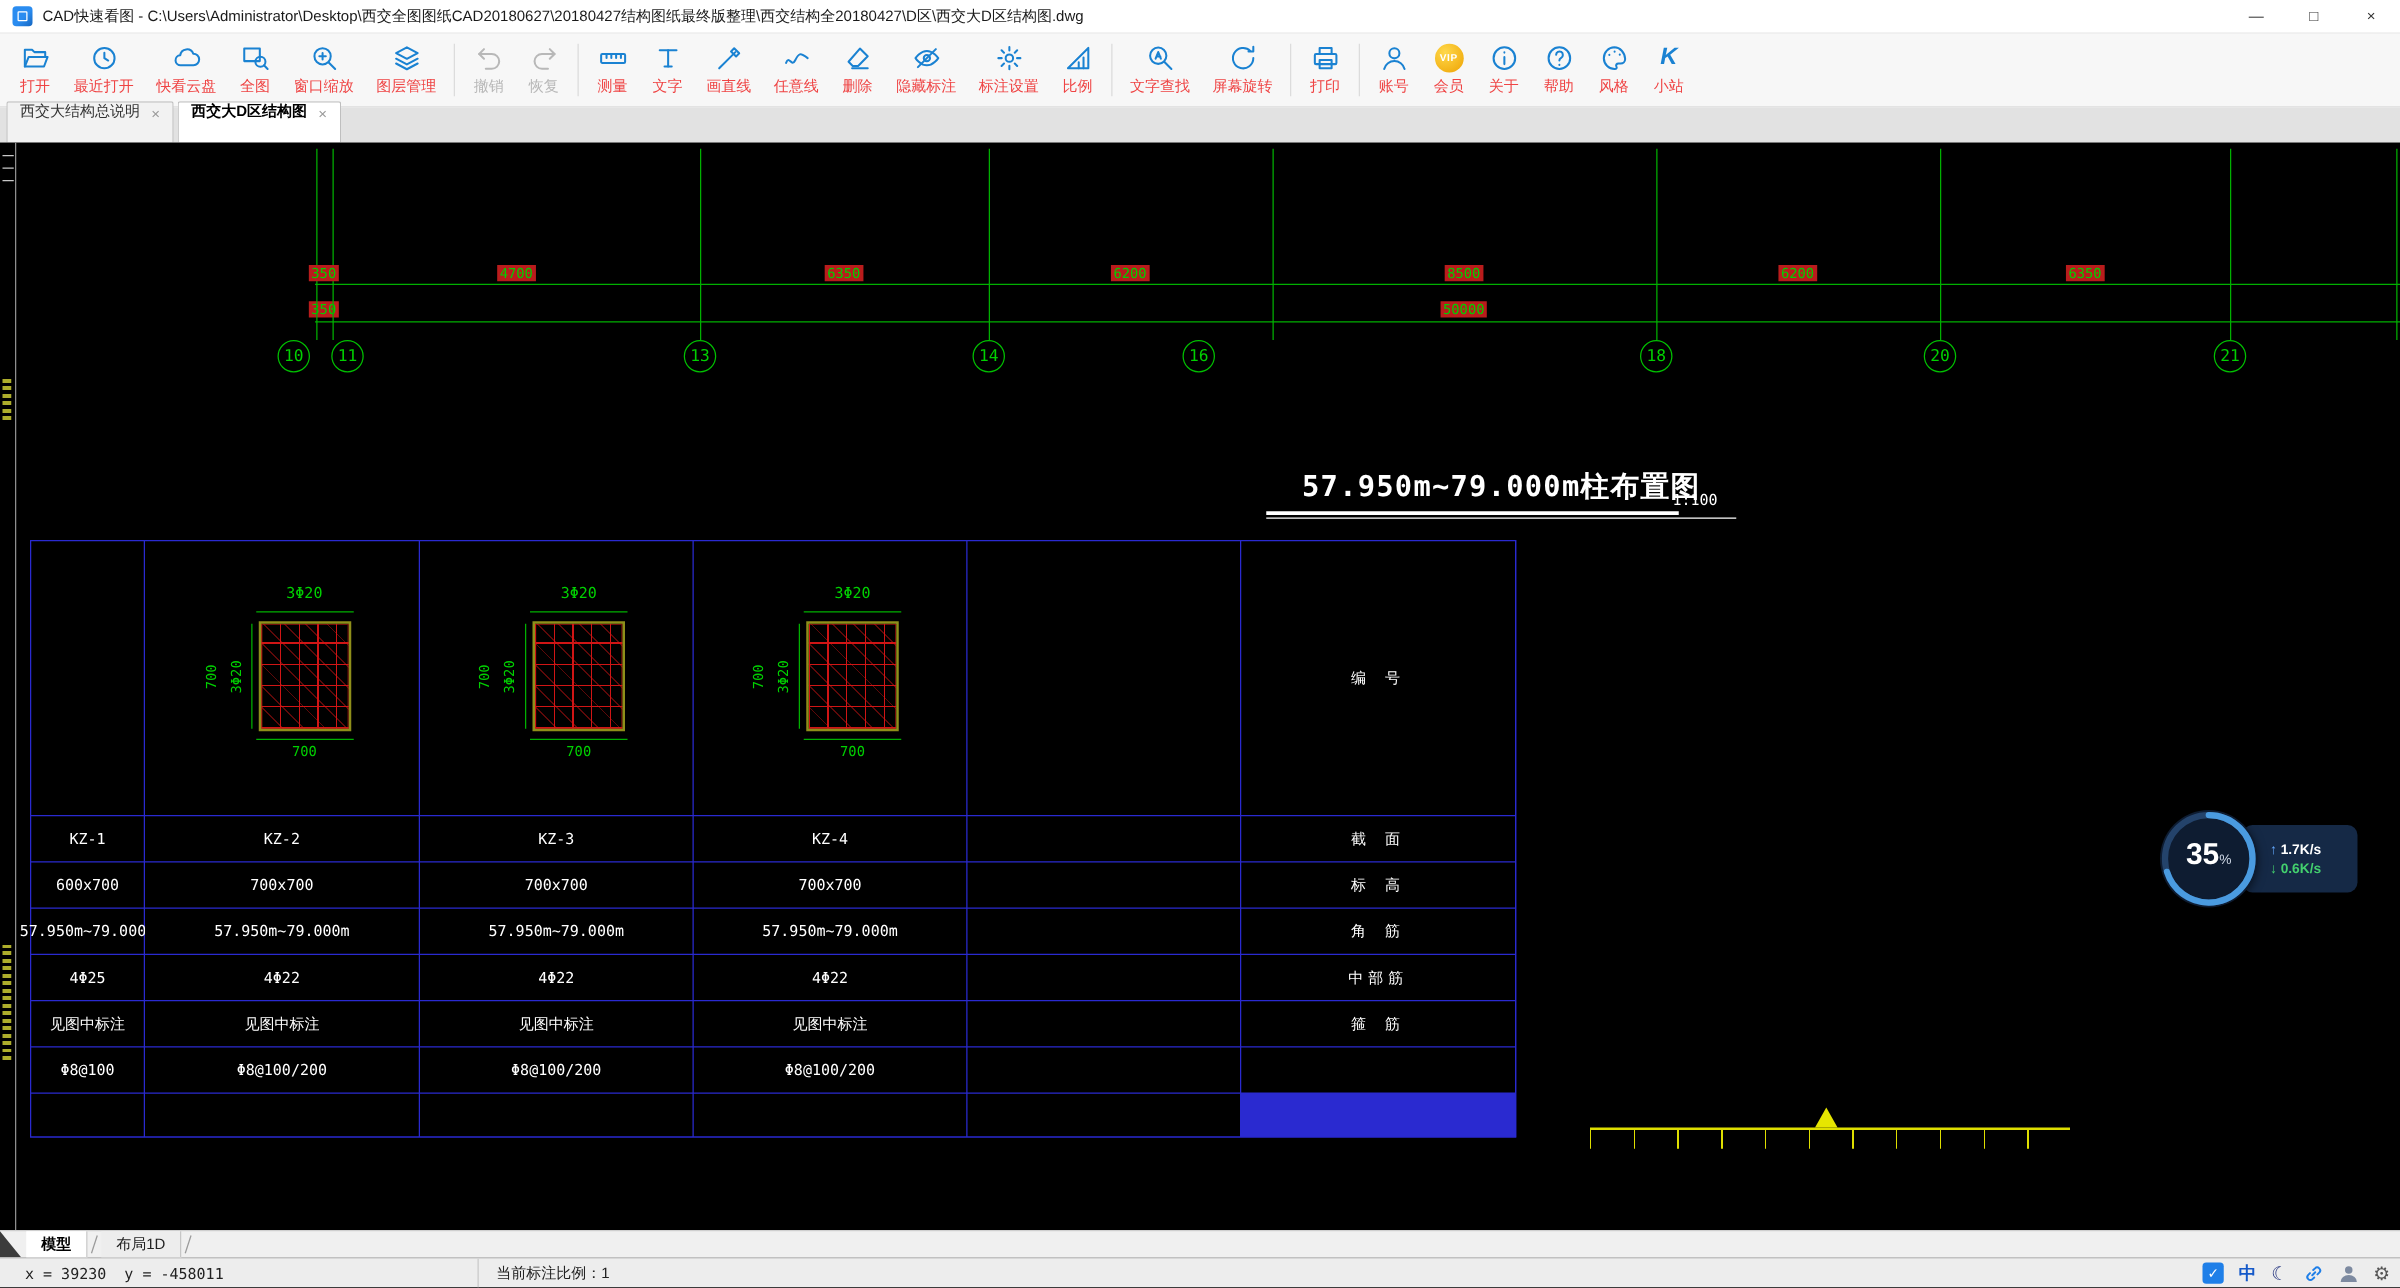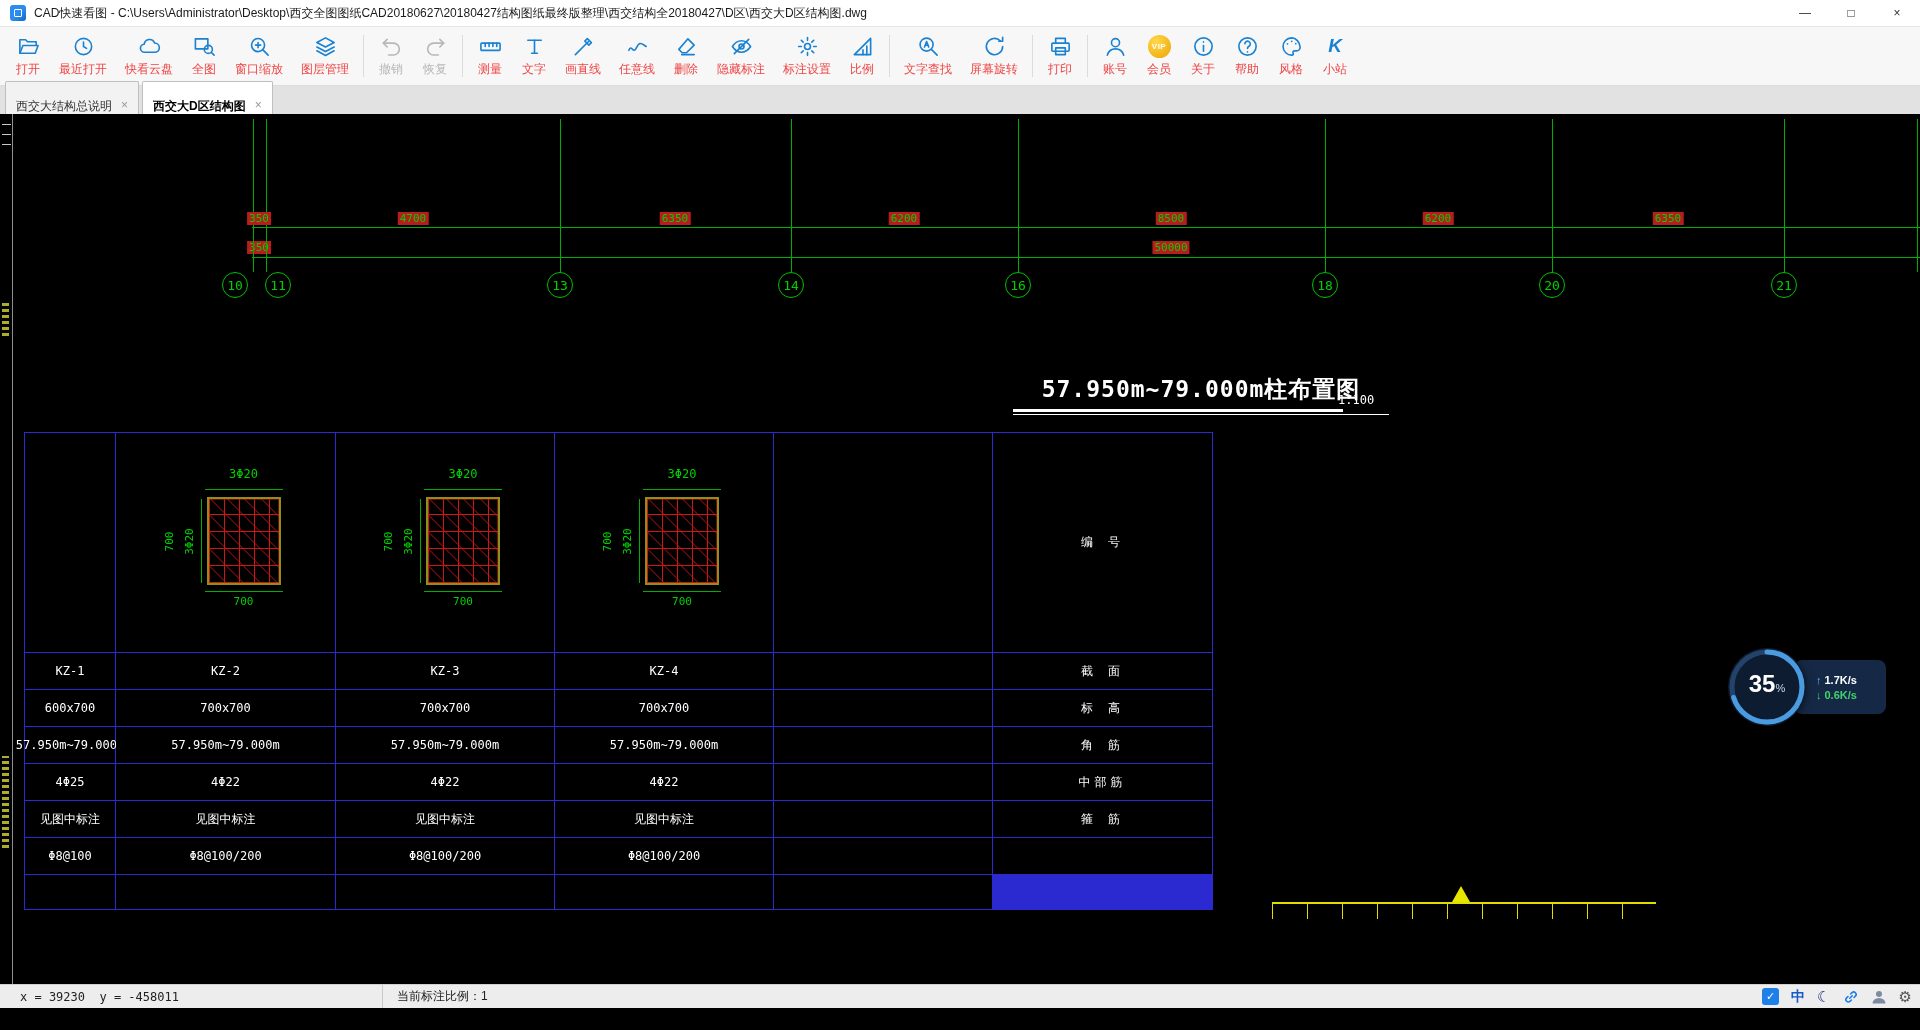--- a/index.html
+++ b/index.html
@@ -23,21 +23,21 @@
   .tb-label { font-size:12px; color:#ef4444; white-space:nowrap; }
   .tb-disabled .tb-icon { color:#b8b8b8; }
   .tb-disabled .tb-label { color:#b8b8b8; }
   .tb-sep { width:1px; height:42px; background:#dcdcdc; margin:0 5px; flex:0 0 auto; }
   .tb-vip { background:radial-gradient(circle at 35% 30%, #ffd84a, #eea303); border-radius:50%; }
   .vip-text { font-size:8px; font-weight:bold; color:#fff; letter-spacing:0.5px; }
   .tb-k .k-text { font-size:19px; font-weight:bold; font-style:italic; color:#1a82d2; }
 
   
   .tabbar { height:28px; background:#e2e2e2; display:flex; align-items:flex-end; padding-left:5px; flex:0 0 auto; }
-  .doc-tab { height:25px; background:#f2f2f2; border:1px solid #bfbfbf; border-bottom:none; display:flex; align-items:flex-start; gap:9px; padding:16px 10px; font-size:12px; color:#333; margin-right:3px; border-radius:2px 2px 0 0; }
+  .doc-tab { height:25px; background:#f2f2f2; border:1px solid #bfbfbf; border-bottom:none; display:flex; align-items:flex-end; gap:9px; padding:16px 10px; font-size:12px; color:#333; margin-right:3px; border-radius:2px 2px 0 0; }
   .doc-tab.active { background:#ffffff; font-weight:bold; color:#000; }
   .doc-tab-close { color:#999; font-size:12px; font-weight:normal; }
 
   
   .canvas { height:870px; background:#000; position:relative; overflow:hidden; flex:0 0 auto;
     font-family:"DejaVu Sans Mono",monospace; }
   .frame-vline { position:absolute; left:12px; top:0; width:1px; height:870px; background:#8f8f8f; }
   .frame-tick { position:absolute; left:2px; width:9px; height:1px; background:#c8c8c8; }
   .frame-ytext { position:absolute; left:2px; width:7px; background:repeating-linear-gradient(0deg,#cccc33 0 3px,transparent 3px 6px); opacity:.85; }
 
@@ -388,21 +388,21 @@
         <div class="axis-vline" style="left: 791px;"></div>
         <div class="axis-vline" style="left: 1018px;"></div>
         <div class="axis-vline" style="left: 1325px;"></div>
         <div class="axis-vline" style="left: 1552px;"></div>
         <div class="axis-vline" style="left: 1784px;"></div>
         <div class="axis-vline" style="left: 1917px;"></div>
         <div class="axis-bubble" style="left: 222px;">10</div>
         <div class="axis-bubble" style="left: 265px;">11</div>
         <div class="axis-bubble" style="left: 547px;">13</div>
         <div class="axis-bubble" style="left: 778px;">14</div>
-        <div class="axis-bubble" style="left: 1005px;">16</div>
+        <div class="axis-bubble" style="left: 946px;">16</div>
         <div class="axis-bubble" style="left: 1312px;">18</div>
         <div class="axis-bubble" style="left: 1539px;">20</div>
         <div class="axis-bubble" style="left: 1771px;">21</div>
         <div class="axis-dim" style="left: 259px;">350</div>
         <div class="axis-dim" style="left: 413px;">4700</div>
         <div class="axis-dim" style="left: 675px;">6350</div>
         <div class="axis-dim" style="left: 904px;">6200</div>
         <div class="axis-dim" style="left: 1171px;">8500</div>
         <div class="axis-dim" style="left: 1438px;">6200</div>
         <div class="axis-dim" style="left: 1668px;">6350</div>
@@ -514,20 +514,27 @@
         <svg class="net-ring" viewBox="0 0 78 78">
           <circle cx="39" cy="39" r="35" fill="none" stroke="#24436b" stroke-width="5"></circle>
           <circle cx="39" cy="39" r="35" fill="none" stroke="#4a9be0" stroke-width="5" stroke-dasharray="154 66" stroke-linecap="round" transform="rotate(-90 39 39)"></circle>
         </svg>
         <span class="net-pct">35</span>
         <span class="net-pct-sign">%</span>
       </div>
     </div>
   </div>
 
+  <div class="layout-tabs">
+    <div class="corner-tri"></div>
+    <div class="ltab active">模型</div>
+    <div class="lslash"></div>
+    <div class="ltab">布局1D</div>
+    <div class="lslash"></div>
+  </div>
 
   <div class="statusbar">
     <span class="sb-coords">x = 39230  y = -458011</span>
     <span class="sb-scale">当前标注比例：1</span>
     <div class="tray">
       <span class="tray-check">✓</span>
       <span class="tray-ime">中</span>
       <span class="tray-moon">☾</span>
       <span class="tray-link">
         <svg viewBox="0 0 16 16" fill="none" stroke="#1f7fe8" stroke-width="1.6" stroke-linecap="round">

